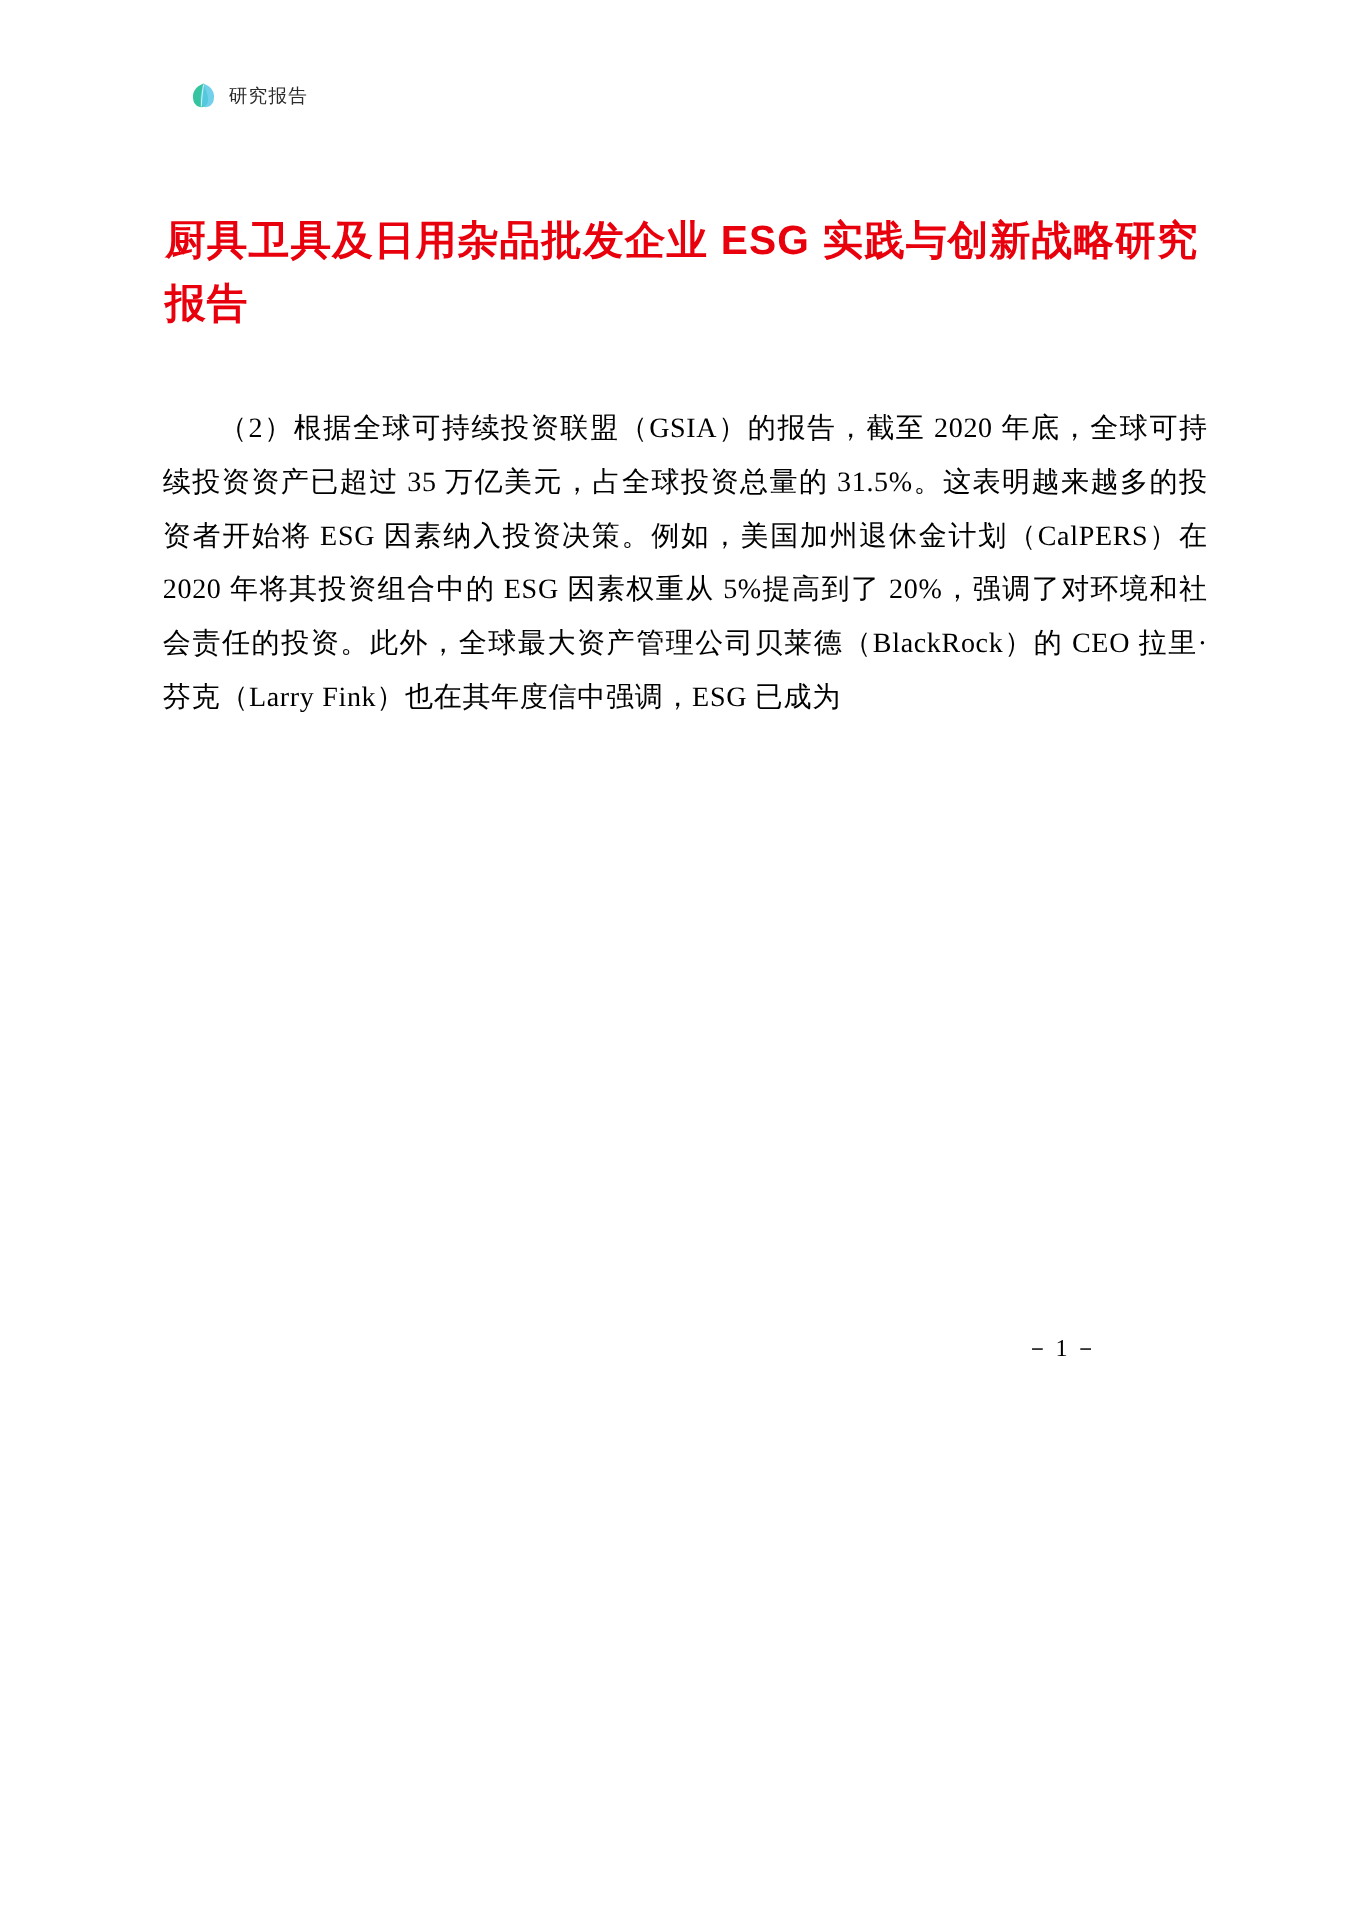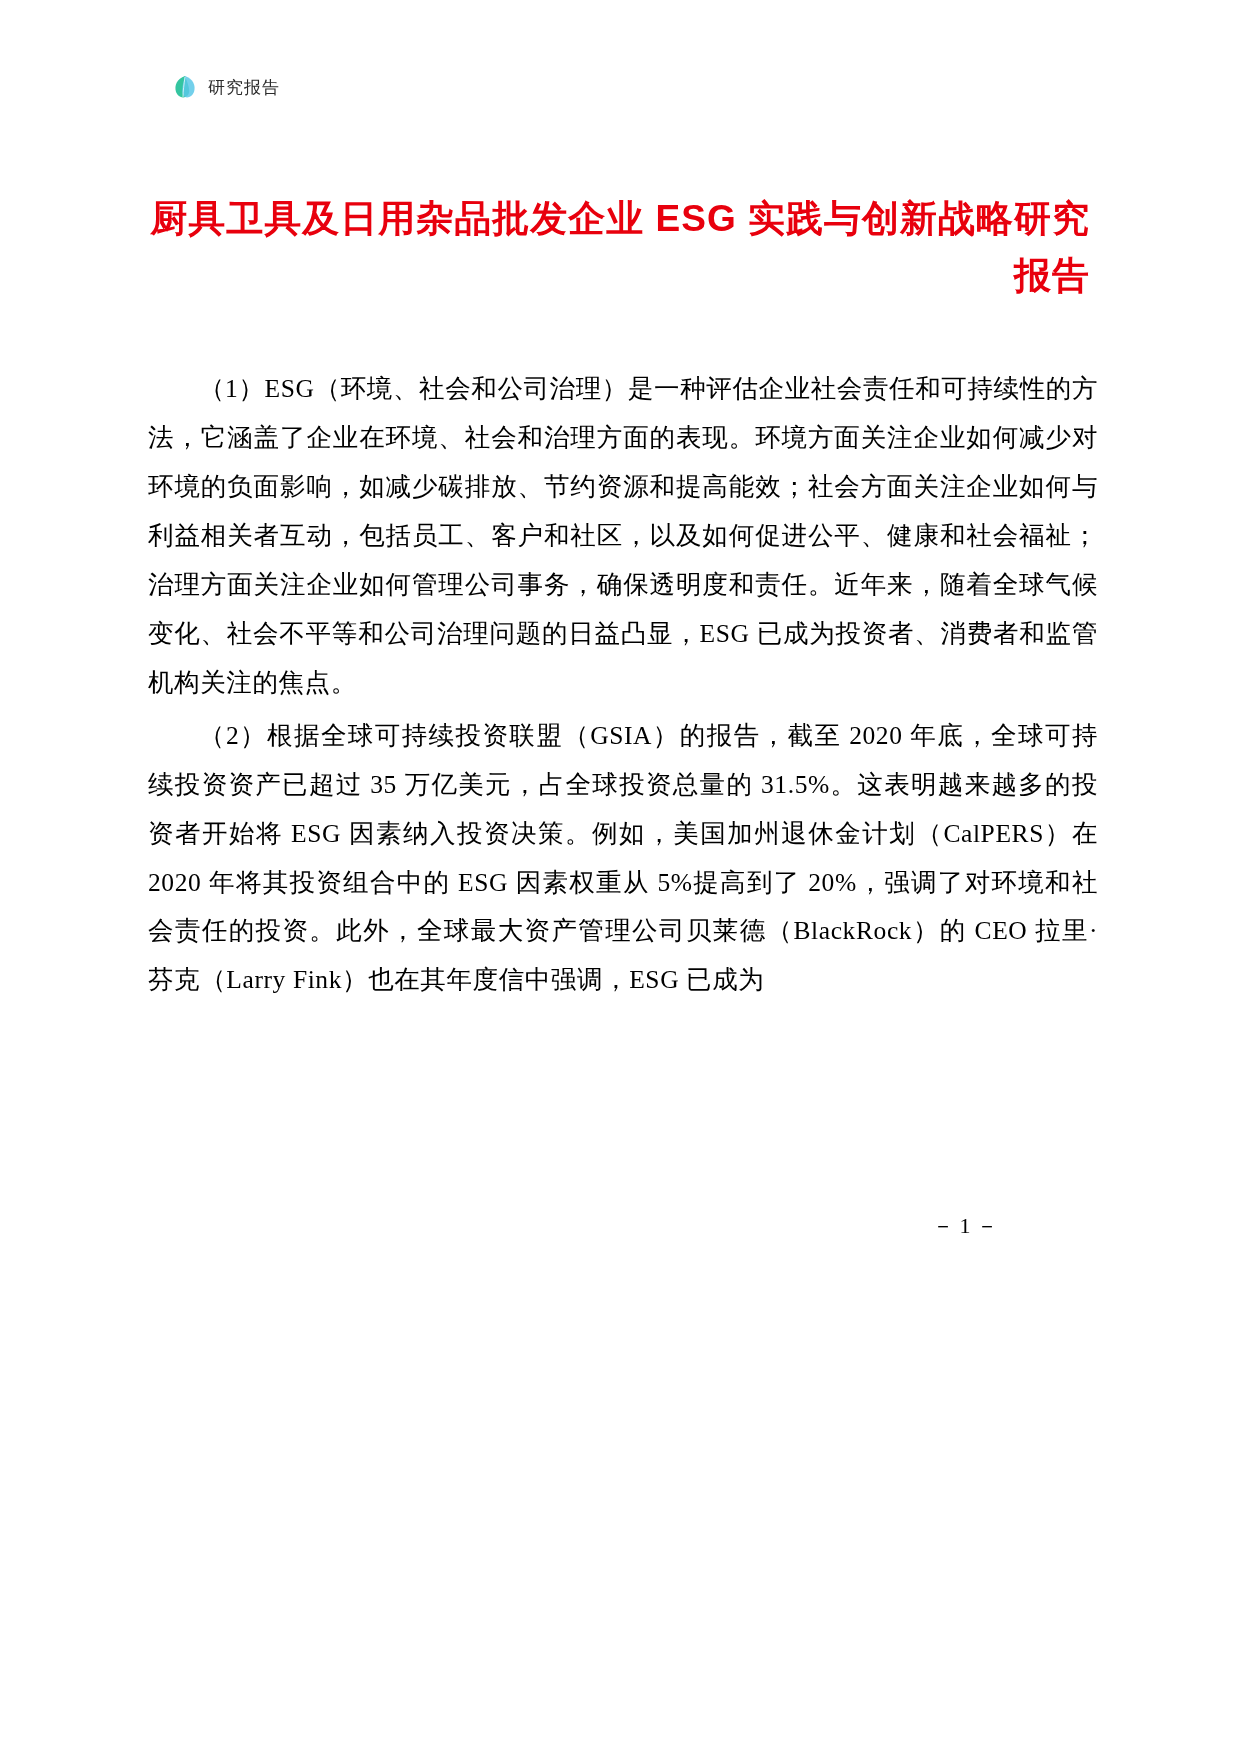--- a/index.html
+++ b/index.html
@@ -34,21 +34,21 @@
     font-family: "Liberation Sans", "DejaVu Sans", sans-serif;
     font-size: 17px;
     color: #2b2b2b;
     letter-spacing: 1px;
   }
   .doc-title {
     position: absolute;
     left: 150px;
     top: 190px;
     width: 940px;
-    text-align: right;
+    text-align: left;
     color: #e8000d;
     font-family: "Liberation Sans", "DejaVu Sans", sans-serif;
     font-weight: bold;
     font-size: 37px;
     line-height: 1.55;
     letter-spacing: 1px;
   }
   .content {
     position: absolute;
     left: 148px;
@@ -112,21 +112,20 @@
         <path d="M15 4 C23 7 26 13 24 20 C22 26 15 27 13 23 C11 19 13 11 15 4 Z" fill="#5bc8e8" opacity="0.85"></path>
         <path d="M13 25 C13 19 14 12 15 5" stroke="#ffffff" stroke-width="1" fill="none" opacity="0.7"></path>
       </svg>
     </span>
     <span class="logo-label">研究报告</span>
   </div>
 
   <div class="doc-title">厨具卫具及日用杂品批发企业 ESG 实践与创新战略研究报告</div>
 
   <div class="content">
-    <p class="para">（1）ESG（环境、社会和公司治理）是一种评估企业社会责任和可持续性的方法，它涵盖了企业在环境、社会和治理方面的表现。环境方面关注企业如何减少对环境的负面影响，如减少碳排放、节约资源和提高能效；社会方面关注企业如何与利益相关者互动，包括员工、客户和社区，以及如何促进公平、健康和社会福祉；治理方面关注企业如何管理公司事务，确保透明度和责任。近年来，随着全球气候变化、社会不平等和公司治理问题的日益凸显，ESG 已成为投资者、消费者和监管机构关注的焦点。</p>
     <p class="para">（2）根据全球可持续投资联盟（GSIA）的报告，截至 2020 年底，全球可持续投资资产已超过 35 万亿美元，占全球投资总量的 31.5%。这表明越来越多的投资者开始将 ESG 因素纳入投资决策。例如，美国加州退休金计划（CalPERS）在 2020 年将其投资组合中的 ESG 因素权重从 5%提高到了 20%，强调了对环境和社会责任的投资。此外，全球最大资产管理公司贝莱德（BlackRock）的 CEO 拉里·芬克（Larry Fink）也在其年度信中强调，ESG 已成为</p>
   </div>
 
   <div class="page-number">
     <span class="pn-inner">－ 1 －</span>
   </div>
 
 </div>
 
 </body></html>

